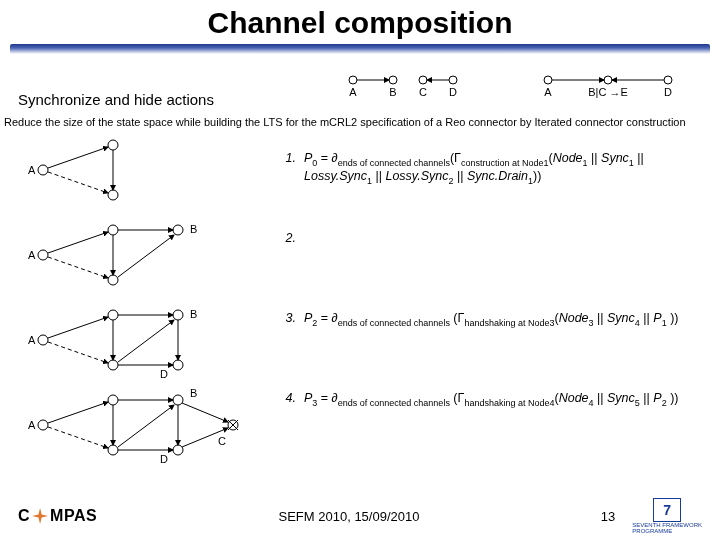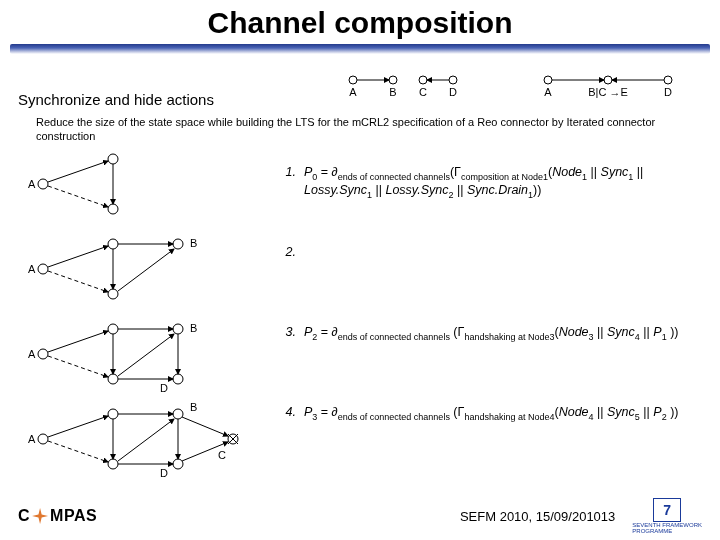--- a/index.html
+++ b/index.html
@@ -40,21 +40,21 @@
     width: 320px;
   }
   .chainbox {
     flex: 1;
     position: relative;
     height: 50px;
   }
   .reduce {
     font-size: 11px;
     line-height: 1.25;
-    padding: 6px 20px 0 36px;
+    padding: 6px 20px 0 4px;
   }
   .mainrow {
     display: flex;
     padding: 0 18px;
   }
   .leftcol {
     width: 260px;
   }
   .rightcol {
     flex: 1;
@@ -80,21 +80,21 @@
   sub, .sub { font-size: 0.72em; vertical-align: sub; }
   .footer {
     position: absolute;
     left: 0; right: 0; bottom: 6px;
     display: flex;
     align-items: center;
     padding: 0 18px;
     font-size: 13px;
   }
   .pgnum { margin-left: auto; margin-right: 17px; }
-  .footc { flex: 1; text-align: right; }
+  .footc { flex: 1; text-align: center; }
   .compas {
     font-weight: bold;
     font-size: 16px;
     letter-spacing: 0.5px;
     display: inline-flex;
     align-items: center;
     gap: 2px;
   }
   .compas .star {
     width: 16px; height: 16px;
@@ -256,21 +256,21 @@
           <text x="142" y="78" class="nodelbl">D</text>
           <text x="200" y="60" class="nodelbl">C</text>
         </g>
       </svg>
     </div>
 
     <div class="rightcol">
       <div class="step">
         <div class="stepnum">1.</div>
         <div class="stepbody">
-          <span class="it">P</span><sub>0</sub> = ∂<sub>ends of connected channels</sub>(Γ<sub>composition at Node1</sub>(<span class="it">Node</span><sub>1</sub>
+          <span class="it">P</span><sub>0</sub> = ∂<sub>ends of connected channels</sub>(Γ<sub>construction at Node1</sub>(<span class="it">Node</span><sub>1</sub>
           || <span class="it">Sync</span><sub>1</sub> || <span class="it">Lossy.Sync</span><sub>1</sub> || <span class="it">Lossy.Sync</span><sub>2</sub> || <span class="it">Sync.Drain</span><sub>1</sub>))
         </div>
       </div>
       <div class="step">
         <div class="stepnum">2.</div>
       </div>
       <div class="step">
         <div class="stepnum">3.</div>
         <div class="stepbody">
           <span class="it">P</span><sub>2</sub> = ∂<sub>ends of connected channels</sub> (Γ<sub>handshaking at Node3</sub>(<span class="it">Node</span><sub>3</sub>

